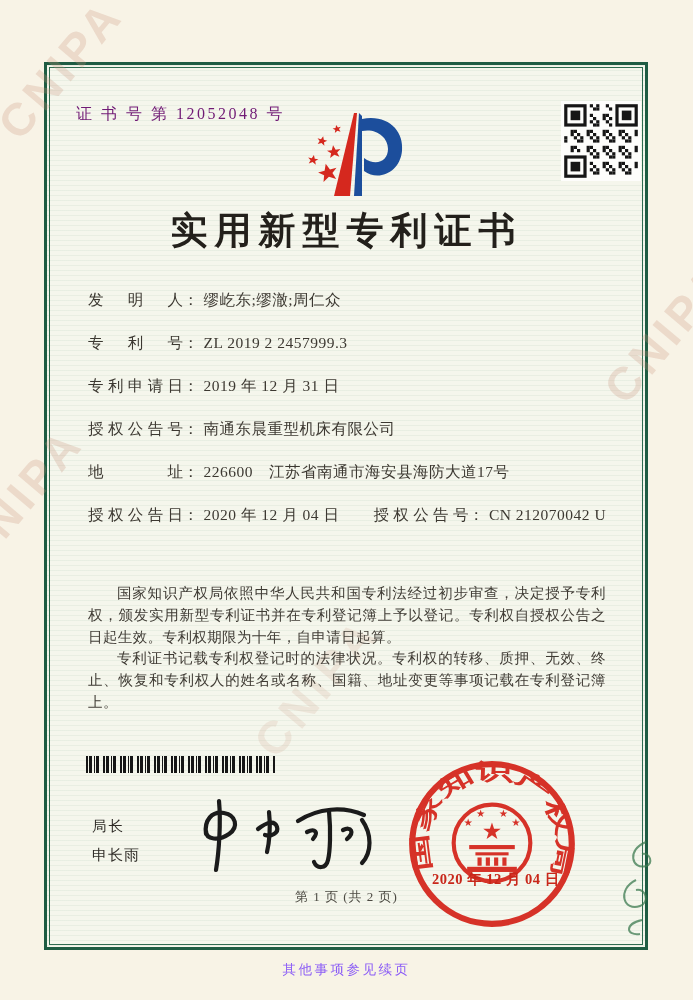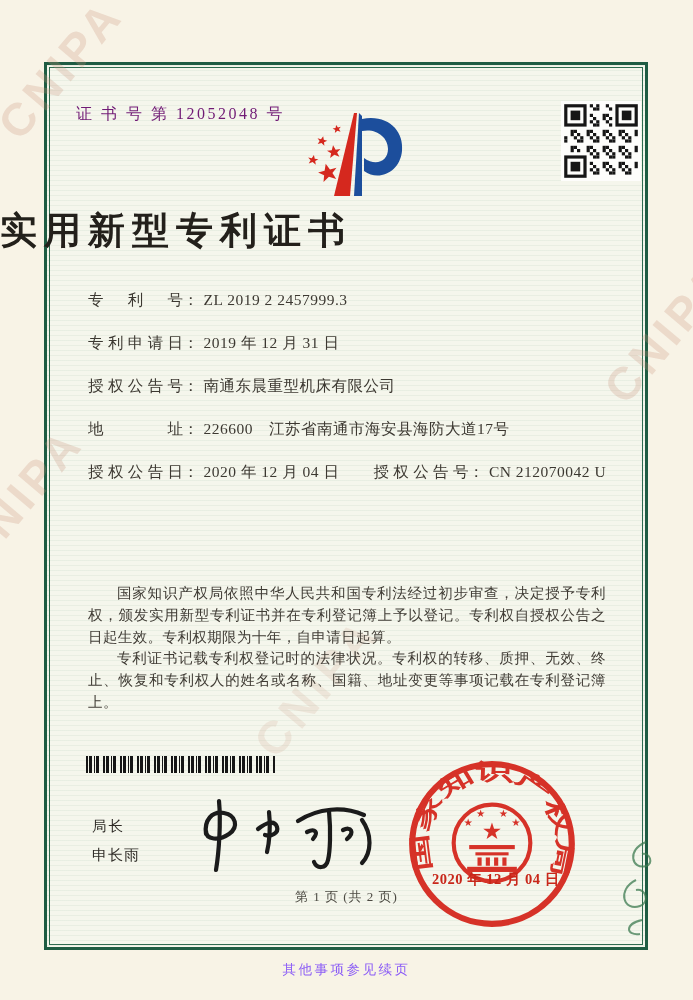--- a/index.html
+++ b/index.html
@@ -33,21 +33,21 @@
       rgba(125,170,140,0.10) 0 1px, rgba(125,170,140,0) 1px 5px);
   }
   .frame::after{
     content:"";position:absolute;inset:2px;border:1px solid #2e6b50;pointer-events:none;
   }
   .abs{position:absolute;z-index:3;}
   .cert-no{left:76px;top:104px;font-size:16px;letter-spacing:2.5px;color:#701a75;}
   .logo{left:292px;top:108px;width:112px;height:94px;}
   .qr{left:561px;top:101px;width:80px;height:80px;}
   .title{
-    left:0;right:0;top:206px;
+    left:0;right:0;top:206px;text-align:center;
     font-size:37px;font-weight:bold;letter-spacing:7px;color:#23201b;
   }
   
   .fields{left:88px;top:290px;width:520px;font-size:15.5px;color:#3c3831;}
   .frow{height:43px;white-space:nowrap;}
   .flabel{
     display:inline-block;width:95px;vertical-align:top;
     text-align:justify;text-align-last:justify;
   }
   .colon{display:inline-block;}
@@ -241,20 +241,23 @@
         <rect x="16" y="22" width="1" height="1"></rect>
         <rect x="20" y="22" width="1" height="1"></rect>
         <rect x="21" y="22" width="1" height="1"></rect>
       </g>
   </svg>
 
   <div class="abs title">实用新型专利证书</div>
 
   <div class="abs fields">
     <div class="frow">
+      <span class="flabel">发明人</span><span class="colon">：</span><span class="fvalue">缪屹东;缪澈;周仁众</span>
+    </div>
+    <div class="frow">
       <span class="flabel">专利号</span><span class="colon">：</span><span class="fvalue">ZL 2019 2 2457999.3</span>
     </div>
     <div class="frow">
       <span class="flabel">专利申请日</span><span class="colon">：</span><span class="fvalue">2019 年 12 月 31 日</span>
     </div>
     <div class="frow">
       <span class="flabel">授权公告号</span><span class="colon">：</span><span class="fvalue">南通东晨重型机床有限公司</span>
     </div>
     <div class="frow">
       <span class="flabel">地址</span><span class="colon">：</span><span class="fvalue">226600　江苏省南通市海安县海防大道17号</span>

